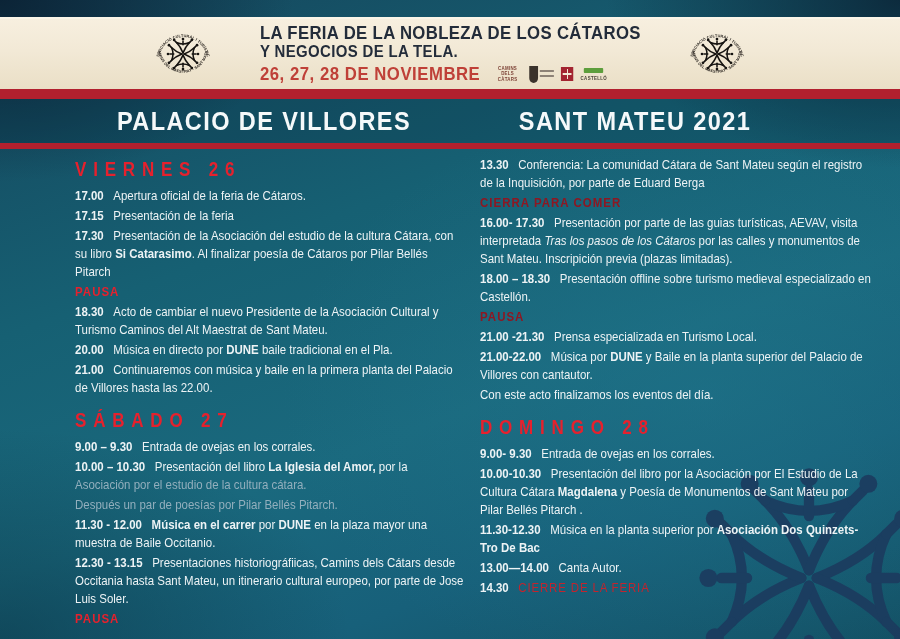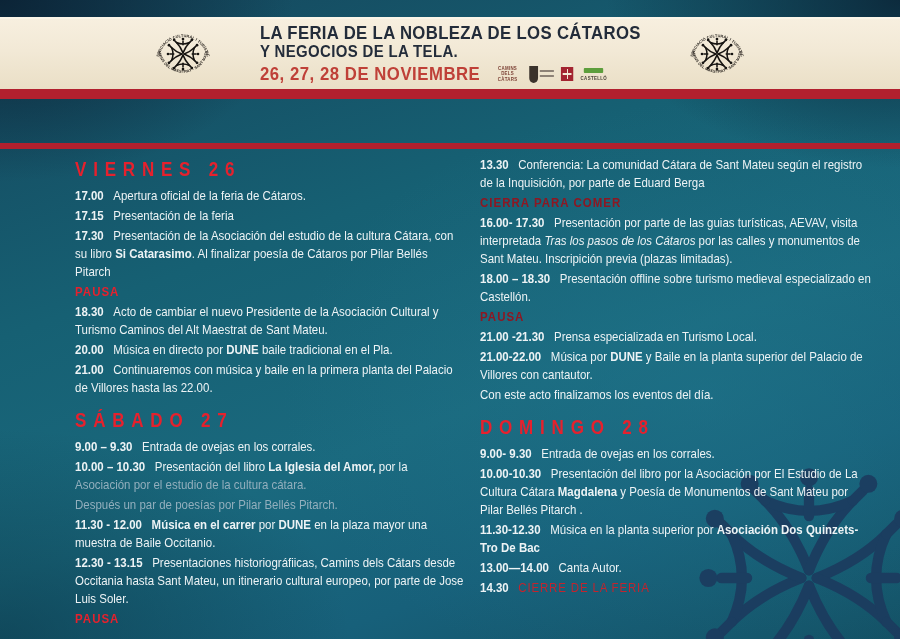--- a/index.html
+++ b/index.html
@@ -159,20 +159,24 @@
     </div>
 
     <svg class="cross-logo" viewBox="-50 -50 100 100">
       <text font-size="6.2" letter-spacing=".2"><textPath href="#oc-arc-top" startOffset="50%" text-anchor="middle">ASSOCIACIÓ CULTURAL I TURÍSTICA</textPath></text>
       <text font-size="6.2" letter-spacing=".2"><textPath href="#oc-arc-bot" startOffset="50%" text-anchor="middle">CAMINS DEL MAESTRAT - SANT MATEU</textPath></text>
       <use href="#oc-cross" transform="scale(0.62)"></use>
     </svg>
   </div>
   <div class="banner-stripe"></div>
 
+  <div class="title-band">
+    <div class="band-title left">PALACIO DE VILLORES</div>
+    <div class="band-title right">SANT MATEU 2021</div>
+  </div>
   <div class="band-underline"></div>
 
   <div class="columns">
     <div class="col col-left">
         <div class="day-heading">VIERNES 26</div>
         <p class="sched-item"><span class="time">17.00&nbsp;&nbsp; </span><span>Apertura oficial de la feria de Cátaros.</span></p>
         <p class="sched-item"><span class="time">17.15&nbsp;&nbsp; </span><span>Presentación de la feria</span></p>
         <p class="sched-item"><span class="time">17.30&nbsp;&nbsp; </span><span>Presentación de la Asociación del estudio de la cultura Cátara, con su libro </span><span class="sg-b">Si Catarasimo</span><span>. Al finalizar poesía de Cátaros por Pilar Bellés Pitarch</span></p>
         <p class="break-label">PAUSA</p>
         <p class="sched-item"><span class="time">18.30&nbsp;&nbsp; </span><span>Acto de cambiar el nuevo Presidente de la Asociación Cultural y Turismo Caminos del Alt Maestrat de Sant Mateu.</span></p>

